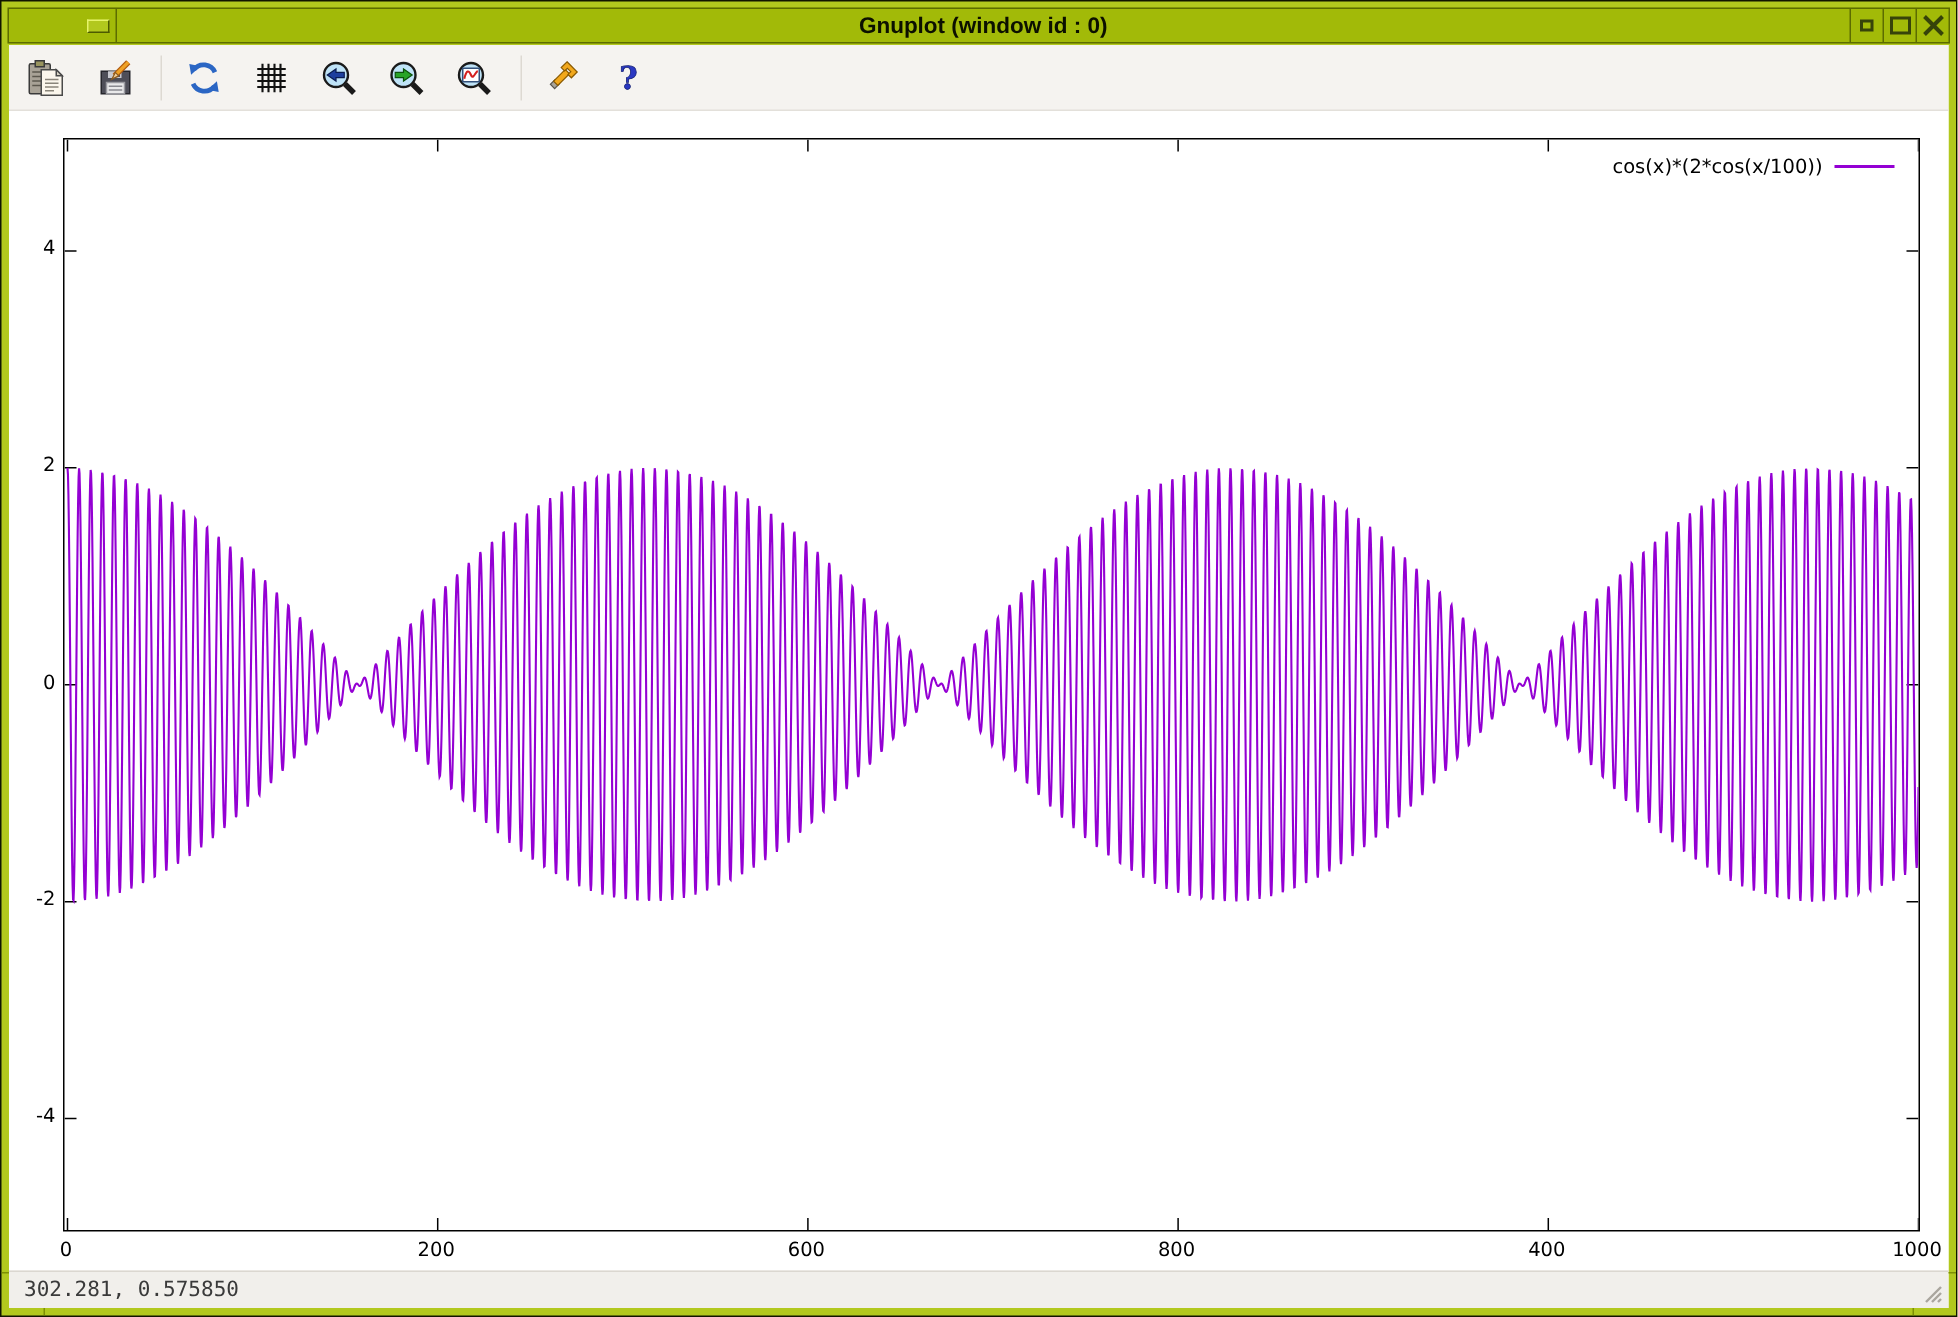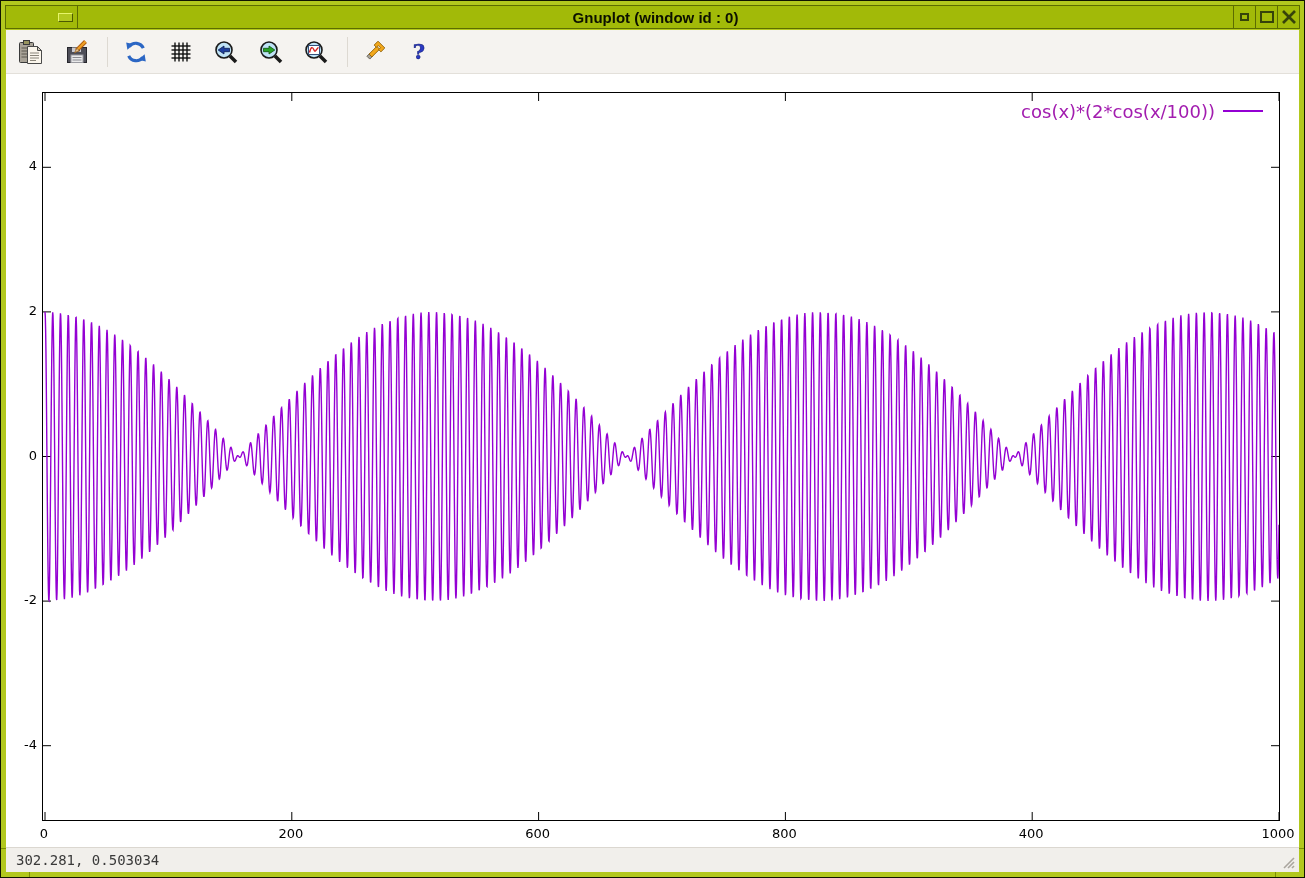--- a/index.html
+++ b/index.html
@@ -56,21 +56,21 @@
   .canvas{position:relative;flex:1 1 auto;background:#ffffff;}
   .plot-area{
     position:absolute;left:36px;top:18px;width:1238px;height:729px;
     border:1px solid #000;background:#fff;
   }
   .plot-area svg{position:absolute;left:0;top:0;display:block;}
   .legend{
     position:absolute;top:10px;right:16px;height:16px;
     display:flex;align-items:center;gap:8px;
   }
-  .legend-label{font-size:18px;color:#a21caf;white-space:nowrap;}
+  .legend-label{font-size:13px;color:#000000;white-space:nowrap;}
   .legend-line{display:inline-block;width:40px;height:2px;background:#9400d3;}
   .x-tick-label{
     position:absolute;top:752px;width:60px;text-align:center;
     font-size:13px;color:#000;
   }
   .y-tick-label{
     position:absolute;left:0;width:31px;height:16px;text-align:right;
     font-size:13px;color:#000;line-height:16px;
   }
   
@@ -265,21 +265,21 @@
       <div id="y-labels">
           <div class="y-tick-label" style="top: 662.7px;">-4</div>
           <div class="y-tick-label" style="top: 518.1px;">-2</div>
           <div class="y-tick-label" style="top: 373.5px;">0</div>
           <div class="y-tick-label" style="top: 228.9px;">2</div>
           <div class="y-tick-label" style="top: 84.3px;">4</div>
         </div>
     </div>
 
     <div class="statusbar">
-      <span class="status-coords">302.281, 0.503034</span>
+      <span class="status-coords">302.281, 0.575850</span>
       <svg class="size-grip" width="18" height="18" viewBox="0 0 18 18">
         <g stroke="#aaa69e" stroke-width="1.6">
           <line x1="6" y1="16" x2="16" y2="6"></line>
           <line x1="10" y1="16" x2="16" y2="10"></line>
           <line x1="14" y1="16" x2="16" y2="14"></line>
         </g>
       </svg>
     </div>
   </div>
 

